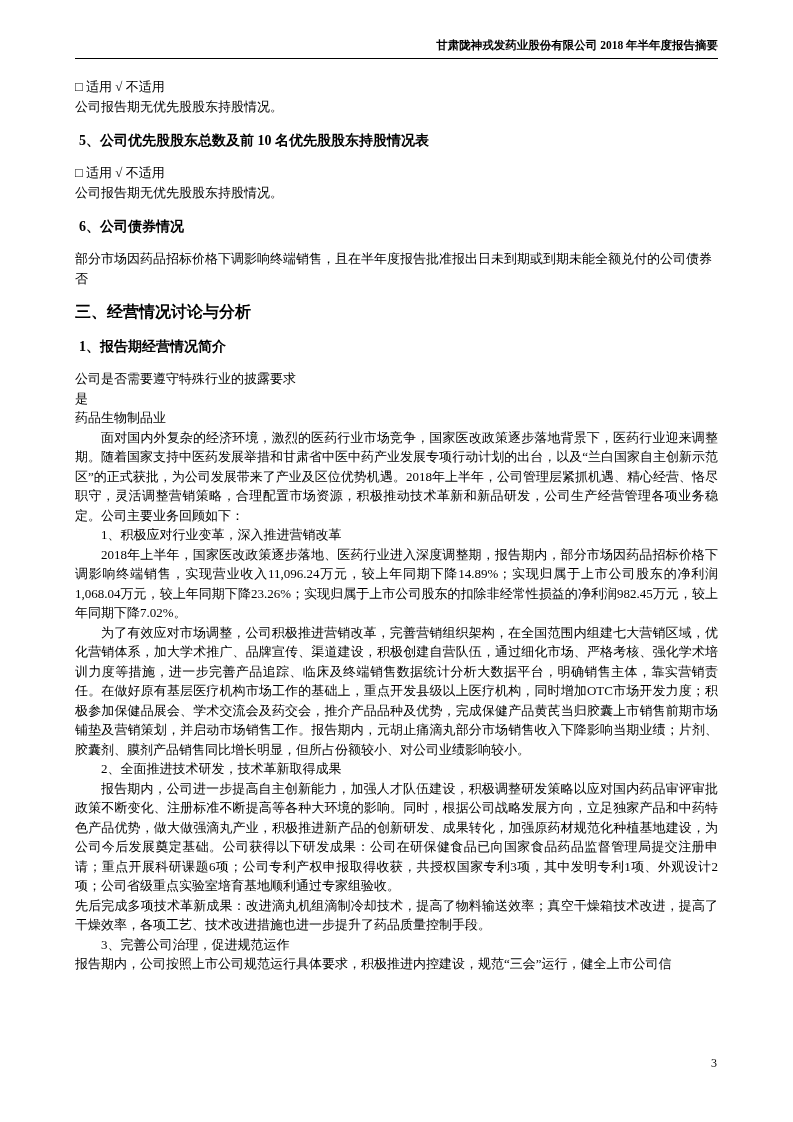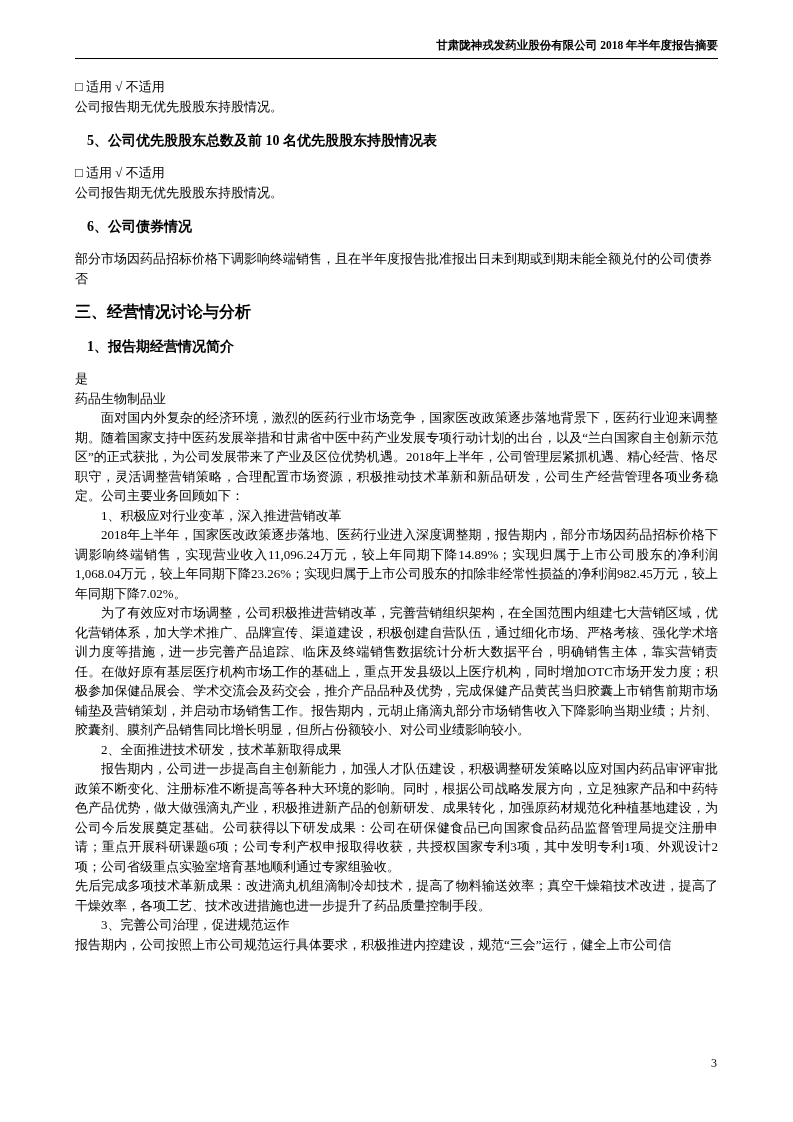--- a/index.html
+++ b/index.html
@@ -35,21 +35,21 @@
     font-size: 13px;
     line-height: 19.5px;
     text-align: justify;
   }
   .doc-body p.plain { text-indent: 0; }
   .doc-body p.indent { text-indent: 2em; }
   .doc-body p.h2 {
     font-size: 14px;
     font-weight: 700;
     line-height: 19px;
-    margin: 15px 0 13px 12px;
+    margin: 15px 0 13px 4px;
     text-align: left;
   }
   .doc-body p.h1 {
     font-size: 16px;
     font-weight: 700;
     line-height: 21px;
     margin: 13px 0 9px 0;
     text-align: left;
   }
   .page-number {
@@ -72,20 +72,21 @@
       <p class="plain">□ 适用 √ 不适用</p>
       <p class="plain">公司报告期无优先股股东持股情况。</p>
       <p class="h2">5、公司优先股股东总数及前 10 名优先股股东持股情况表</p>
       <p class="plain">□ 适用 √ 不适用</p>
       <p class="plain">公司报告期无优先股股东持股情况。</p>
       <p class="h2">6、公司债券情况</p>
       <p class="plain">部分市场因药品招标价格下调影响终端销售，且在半年度报告批准报出日未到期或到期未能全额兑付的公司债券</p>
       <p class="plain">否</p>
       <p class="h1">三、经营情况讨论与分析</p>
       <p class="h2">1、报告期经营情况简介</p>
+      <p class="plain">公司是否需要遵守特殊行业的披露要求</p>
       <p class="plain">是</p>
       <p class="plain">药品生物制品业</p>
       <p class="indent">面对国内外复杂的经济环境，激烈的医药行业市场竞争，国家医改政策逐步落地背景下，医药行业迎来调整期。随着国家支持中医药发展举措和甘肃省中医中药产业发展专项行动计划的出台，以及“兰白国家自主创新示范区”的正式获批，为公司发展带来了产业及区位优势机遇。2018年上半年，公司管理层紧抓机遇、精心经营、恪尽职守，灵活调整营销策略，合理配置市场资源，积极推动技术革新和新品研发，公司生产经营管理各项业务稳定。公司主要业务回顾如下：</p>
       <p class="indent">1、积极应对行业变革，深入推进营销改革</p>
       <p class="indent">2018年上半年，国家医改政策逐步落地、医药行业进入深度调整期，报告期内，部分市场因药品招标价格下调影响终端销售，实现营业收入11,096.24万元，较上年同期下降14.89%；实现归属于上市公司股东的净利润1,068.04万元，较上年同期下降23.26%；实现归属于上市公司股东的扣除非经常性损益的净利润982.45万元，较上年同期下降7.02%。</p>
       <p class="indent">为了有效应对市场调整，公司积极推进营销改革，完善营销组织架构，在全国范围内组建七大营销区域，优化营销体系，加大学术推广、品牌宣传、渠道建设，积极创建自营队伍，通过细化市场、严格考核、强化学术培训力度等措施，进一步完善产品追踪、临床及终端销售数据统计分析大数据平台，明确销售主体，靠实营销责任。在做好原有基层医疗机构市场工作的基础上，重点开发县级以上医疗机构，同时增加OTC市场开发力度；积极参加保健品展会、学术交流会及药交会，推介产品品种及优势，完成保健产品黄芪当归胶囊上市销售前期市场铺垫及营销策划，并启动市场销售工作。报告期内，元胡止痛滴丸部分市场销售收入下降影响当期业绩；片剂、胶囊剂、膜剂产品销售同比增长明显，但所占份额较小、对公司业绩影响较小。</p>
       <p class="indent">2、全面推进技术研发，技术革新取得成果</p>
       <p class="indent">报告期内，公司进一步提高自主创新能力，加强人才队伍建设，积极调整研发策略以应对国内药品审评审批政策不断变化、注册标准不断提高等各种大环境的影响。同时，根据公司战略发展方向，立足独家产品和中药特色产品优势，做大做强滴丸产业，积极推进新产品的创新研发、成果转化，加强原药材规范化种植基地建设，为公司今后发展奠定基础。公司获得以下研发成果：公司在研保健食品已向国家食品药品监督管理局提交注册申请；重点开展科研课题6项；公司专利产权申报取得收获，共授权国家专利3项，其中发明专利1项、外观设计2项；公司省级重点实验室培育基地顺利通过专家组验收。</p>
       <p class="plain">先后完成多项技术革新成果：改进滴丸机组滴制冷却技术，提高了物料输送效率；真空干燥箱技术改进，提高了干燥效率，各项工艺、技术改进措施也进一步提升了药品质量控制手段。</p>
       <p class="indent">3、完善公司治理，促进规范运作</p>

